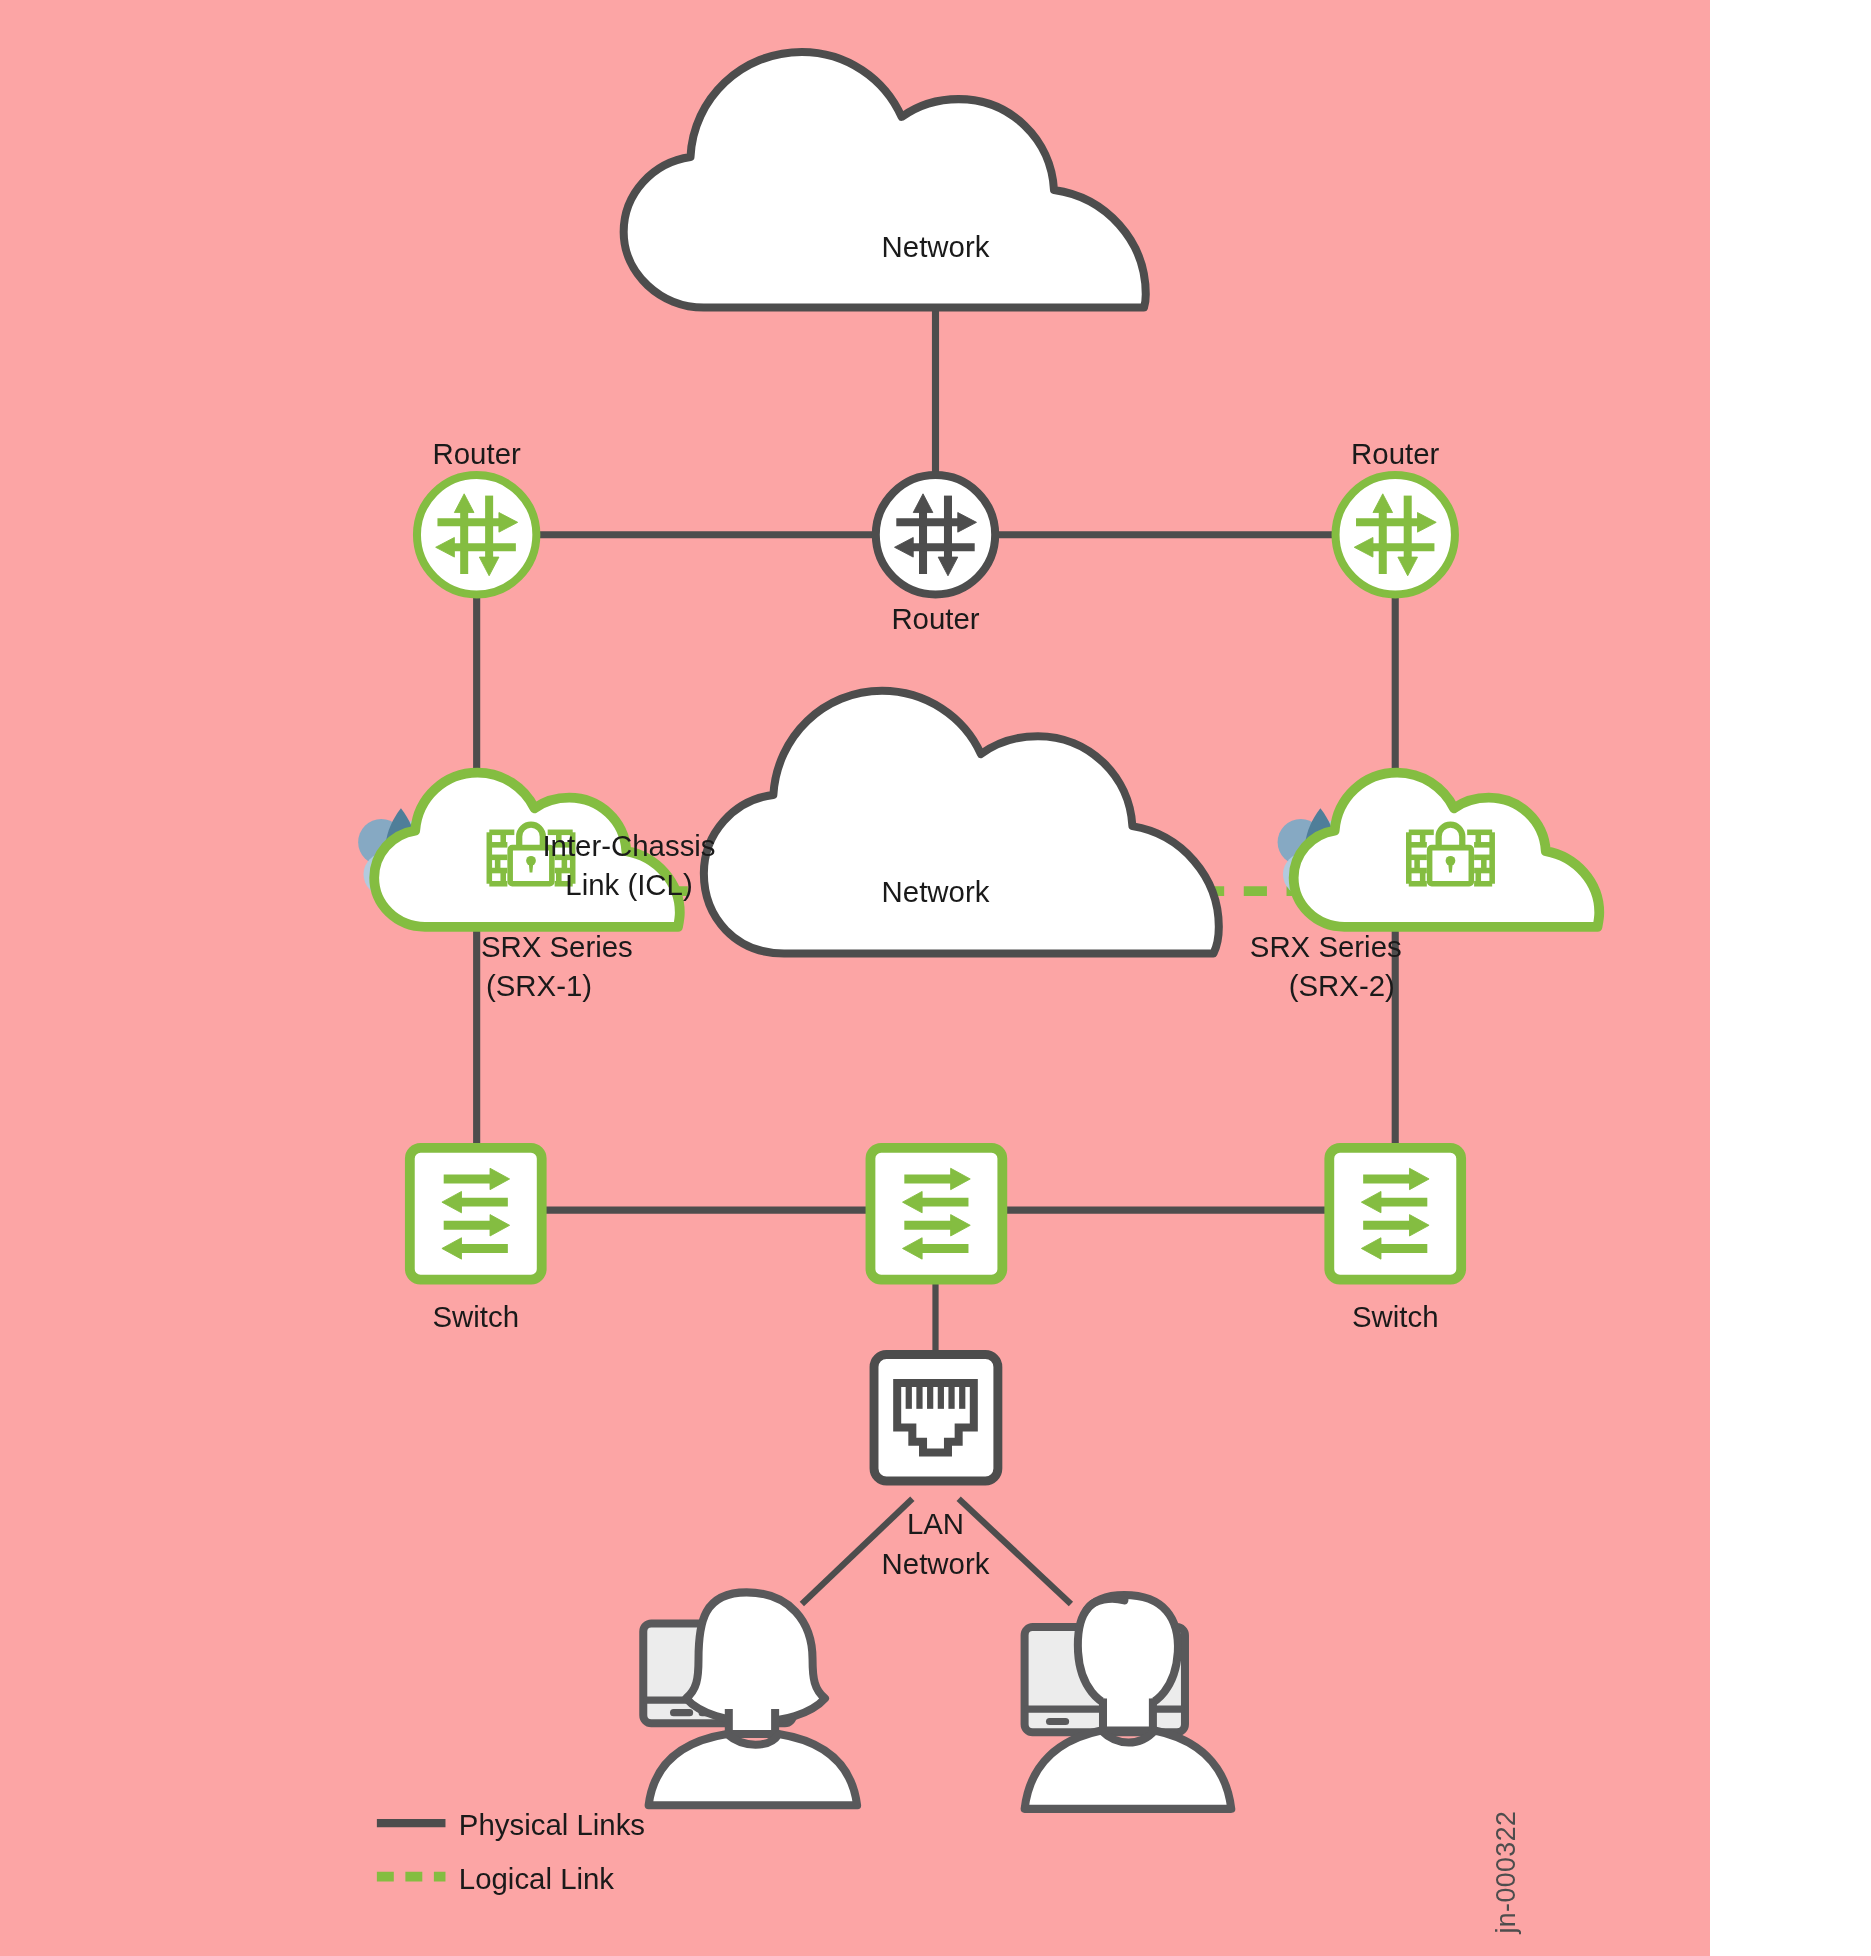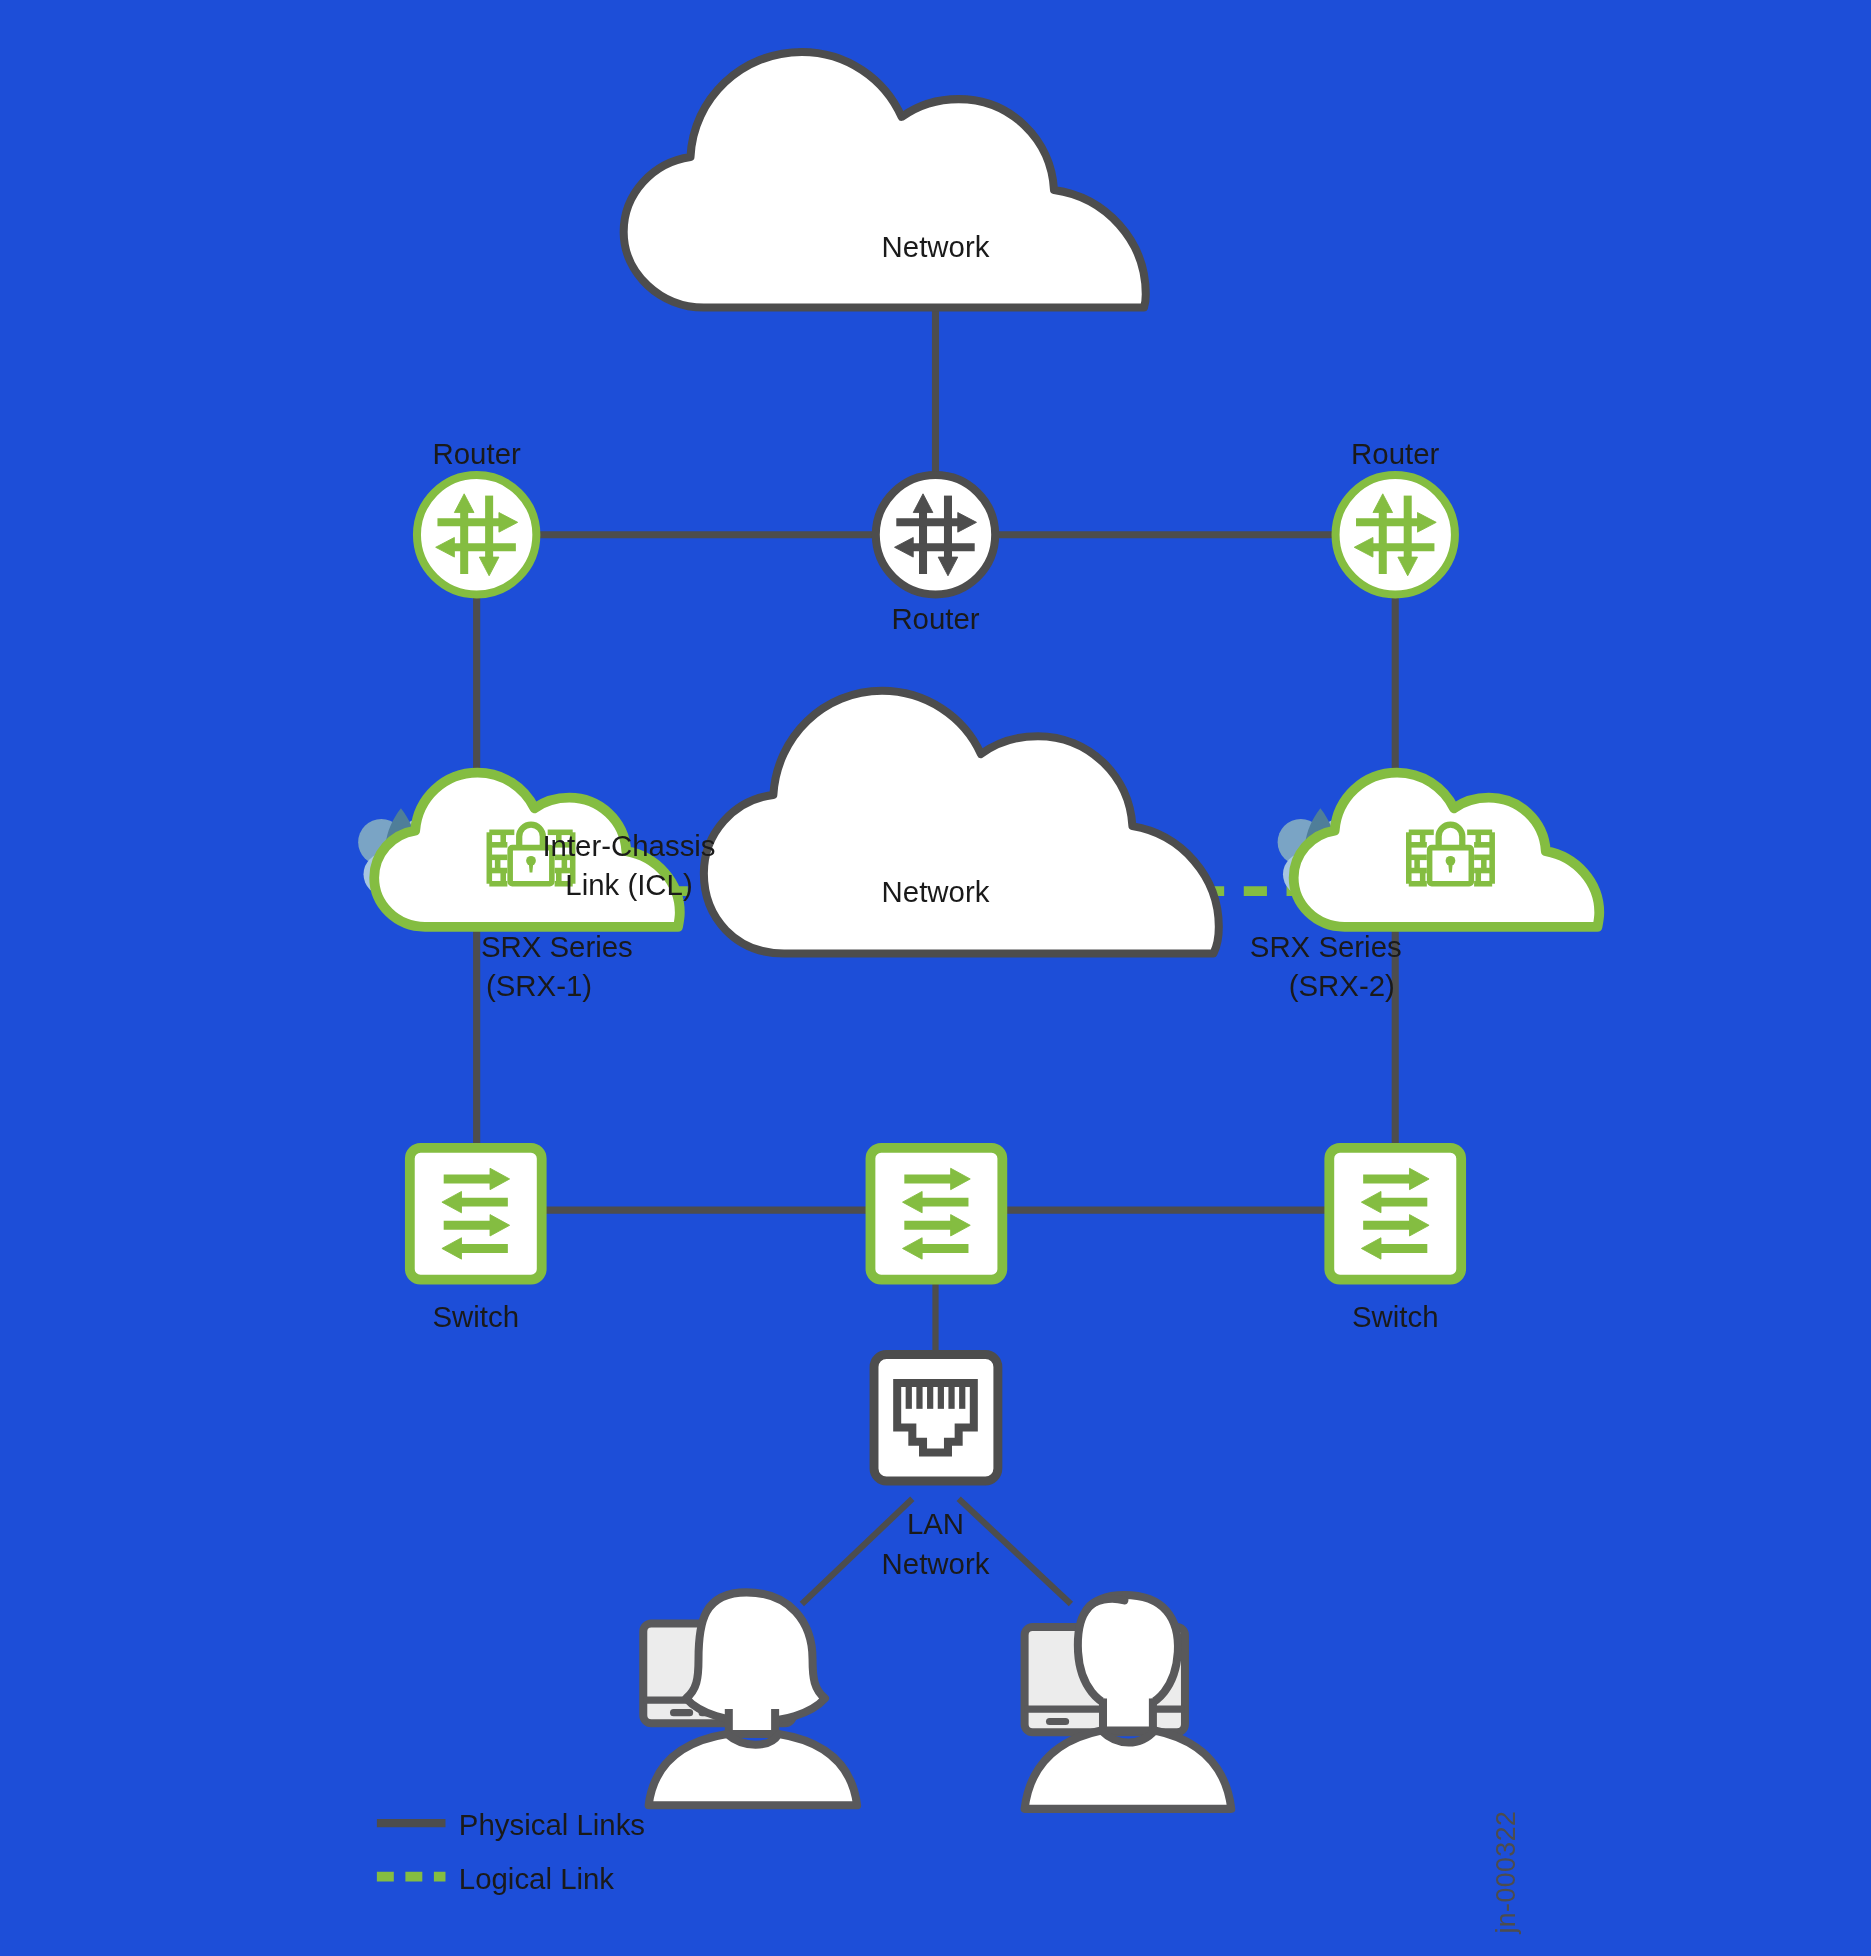--- a/index.html
+++ b/index.html
@@ -8,23 +8,23 @@
     background: #ffffff;
   }
   body {
     width: 1871px;
     height: 1957px;
     font-family: "Liberation Sans", sans-serif;
     overflow: hidden;
   }
   #diagram-root {
     position: relative;
-    width: 1871px;
+    width: 1710px;
     height: 1957px;
-    background: #1d4ed8;
+    background: #fca5a5;
   }
   svg.canvas {
     position: absolute;
     top: 0;
     left: 0;
     width: 1871px;
     height: 1957px;
     display: block;
   }
   .lbl {

